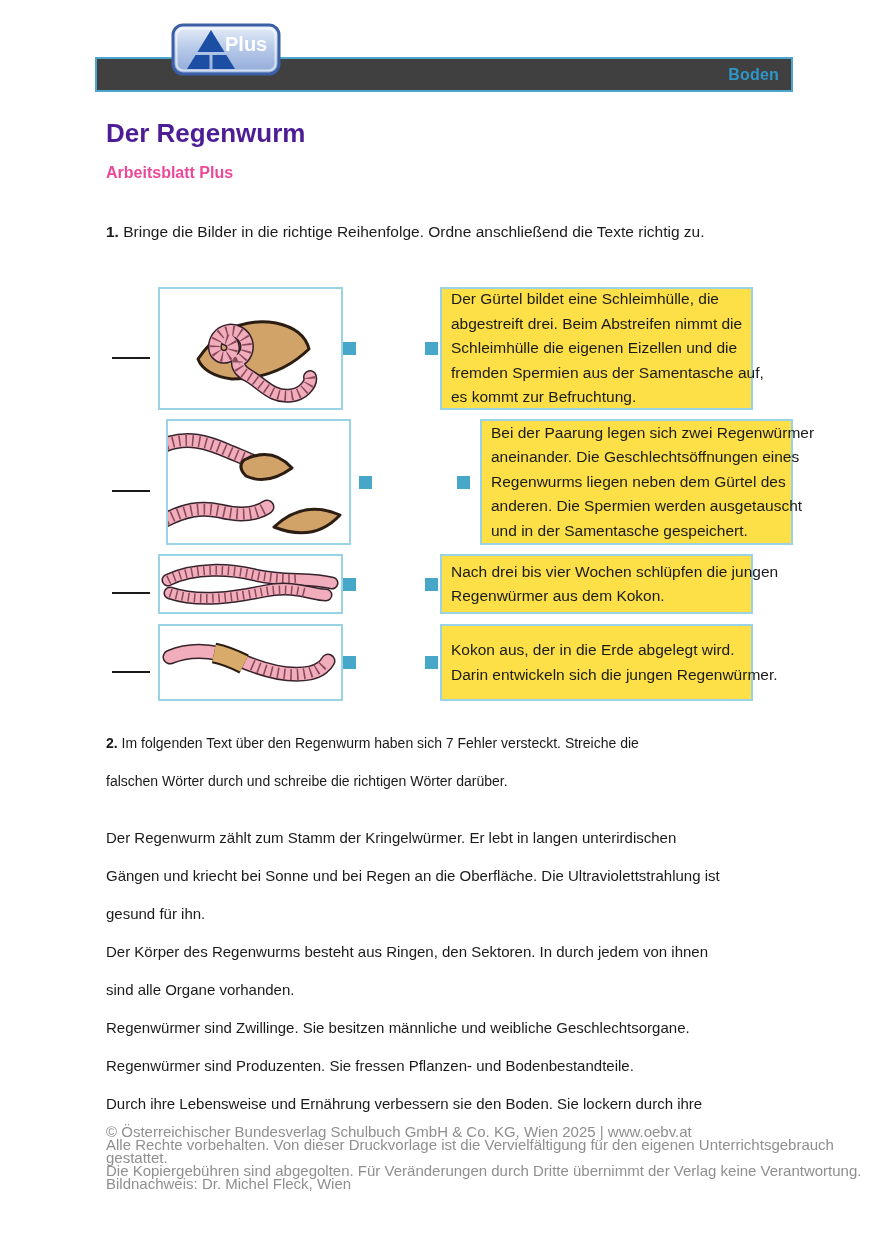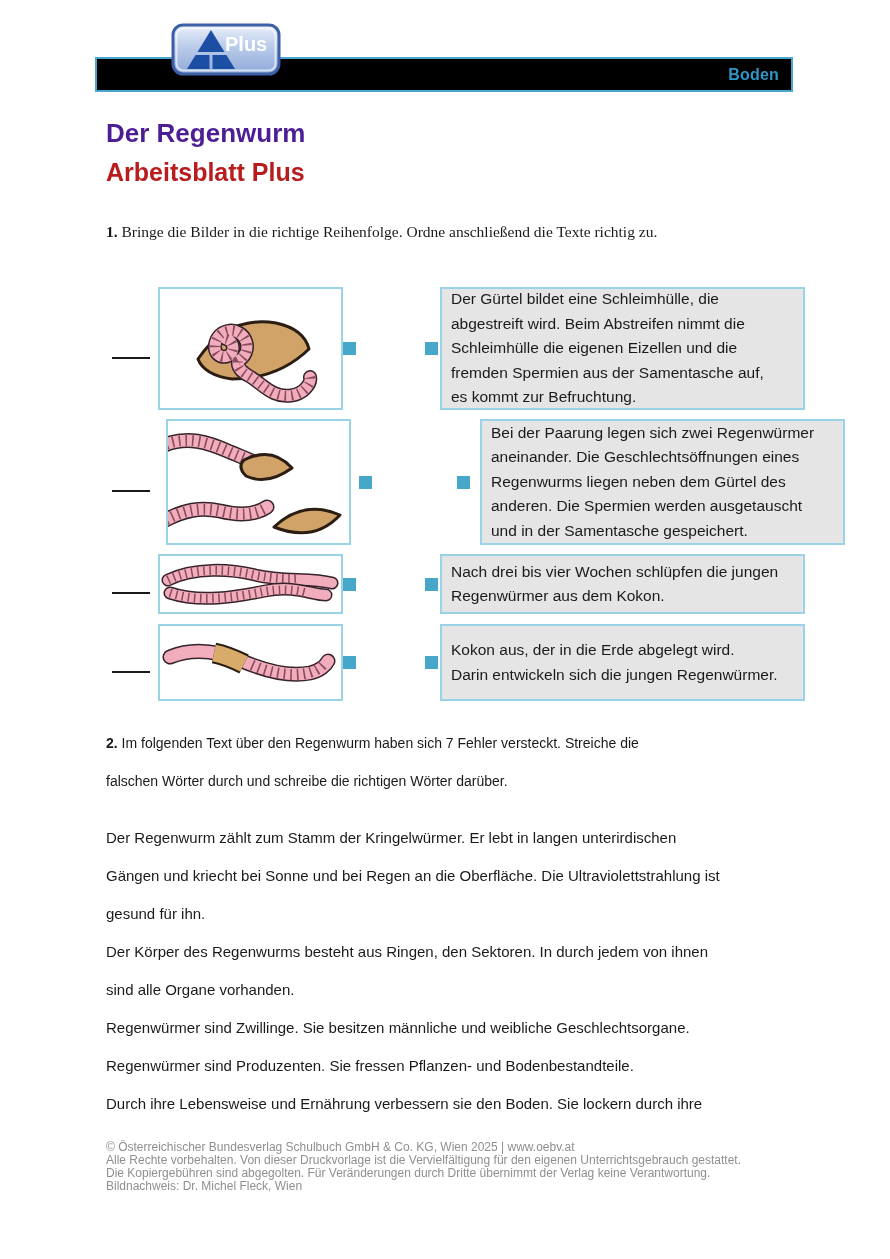--- a/index.html
+++ b/index.html
@@ -9,59 +9,59 @@
     position:relative;overflow:hidden;
   }
   .page{position:relative;width:890px;height:1259px;background:#fff;}
 
   
   .header{position:relative;height:92px;}
   .header-bar{
     position:absolute;left:95px;top:57px;width:698px;height:35px;
     border:2px solid #4aa6cf;box-sizing:border-box;
     display:flex;align-items:center;justify-content:flex-end;padding-right:12px;
-    background:#000000;
+    background:#404040;
   }
   .topic{color:#2f96c8;font-weight:bold;font-size:16px;letter-spacing:.2px;}
   .logo{position:absolute;left:171px;top:23px;width:110px;height:53px;}
 
   
   .title{margin:26px 0 0 106px;font-size:26px;line-height:30px;font-weight:bold;color:#4c1d95;}
-  .subtitle{margin:13px 0 0 106px;font-size:25px;line-height:23px;font-weight:bold;color:#b91c1c;}
-
-  .task1{margin:36px 8px 0 106px;font-size:15.5px;line-height:24px;font-family:Liberation Serif, serif;}
+  .subtitle{margin:13px 0 0 106px;font-size:16px;line-height:23px;font-weight:bold;color:#ec4899;}
+
+  .task1{margin:36px 8px 0 106px;font-size:15.5px;line-height:24px;}
   b{font-weight:bold;}
 
   
   .matching{margin:43px 0 0 106px;}
   .match-row{display:flex;}
   .match-row.r1{height:123px;margin-bottom:9px;}
   .match-row.r2{height:126px;margin-bottom:9px;gap:8px;}
   .match-row.r3{height:60px;margin-bottom:10px;}
   .match-row.r4{height:77px;}
   .blank{width:38px;height:0;border-bottom:2px solid #1a1a1a;align-self:center;transform:translateY(9px);margin-left:6px;flex:none;}
   .img-box{margin-left:8px;width:185px;border:2px solid #9ad2e6;box-sizing:border-box;background:#fff;flex:none;overflow:hidden;}
   .img-box svg{display:block;}
   .sq{width:13px;height:13px;background:#47a7c8;align-self:center;flex:none;}
   .gap{width:69px;flex:none;}
   .text-box{
-    margin-left:2px;width:365px;border:2px solid #9ad2e6;box-sizing:border-box;flex:none;
+    margin-left:2px;width:313px;border:2px solid #9ad2e6;box-sizing:border-box;flex:none;
     display:flex;flex-direction:column;justify-content:center;
-    padding:0 9px;font-size:15.5px;background:#e5e5e5;
+    padding:0 9px;font-size:15.5px;background:#fde047;
   }
   .text-box .tline{line-height:24.4px;white-space:nowrap;}
 
   
   .task2{margin:23px 0 0 106px;font-size:14px;}
   .task2 .tline{line-height:38px;height:38px;white-space:nowrap;}
   .error-text{margin:19px 0 0 106px;font-size:15px;}
   .error-text .tline{line-height:38px;height:38px;white-space:nowrap;}
 
   
-  .footer{margin:18px 0 0 106px;font-size:12px;line-height:13px;color:#8f8f8f;}
+  .footer{margin:2px 0 0 106px;font-size:15px;line-height:13px;color:#8f8f8f;}
 </style>
 </head>
 <body>
 
 <div class="page">
 
   <div class="header">
     <div class="header-bar">
       <span class="topic">Boden</span>
     </div>
@@ -100,21 +100,21 @@
           <path d="M66,50 a9,9 0 1 1 -11,9 a16,16 0 1 1 23,13 c-1,7 4,11 11,15 c10,6 16,13 25,17 c11,5 24,3 31,-4 c4,-4 6,-8 5,-12" fill="none" stroke="#35222b" stroke-width="14" stroke-linecap="round"></path>
           <path d="M66,50 a9,9 0 1 1 -11,9 a16,16 0 1 1 23,13 c-1,7 4,11 11,15 c10,6 16,13 25,17 c11,5 24,3 31,-4 c4,-4 6,-8 5,-12" fill="none" stroke="#f2adbc" stroke-width="11" stroke-linecap="round"></path>
           <path d="M66,50 a9,9 0 1 1 -11,9 a16,16 0 1 1 23,13 c-1,7 4,11 11,15 c10,6 16,13 25,17 c11,5 24,3 31,-4 c4,-4 6,-8 5,-12" fill="none" stroke="#8a4a5a" stroke-width="10" stroke-dasharray="1.6 5.2"></path>
         </svg>
       </div>
       <div class="sq"></div>
       <div class="gap"></div>
       <div class="sq"></div>
       <div class="text-box">
           <div class="tline">Der Gürtel bildet eine Schleimhülle, die</div>
-          <div class="tline">abgestreift wird. Beim Abstreifen nimmt die</div>
+          <div class="tline">abgestreift drei. Beim Abstreifen nimmt die</div>
           <div class="tline">Schleimhülle die eigenen Eizellen und die</div>
           <div class="tline">fremden Spermien aus der Samentasche auf,</div>
           <div class="tline">es kommt zur Befruchtung.</div>
         </div>
     </div>
 
     <div class="match-row r2">
       <div class="blank"></div>
       <div class="img-box">
         <svg width="181" height="122" viewBox="0 0 181 122" aria-label="two worms with mucus cocoons, one cocoon detached">

